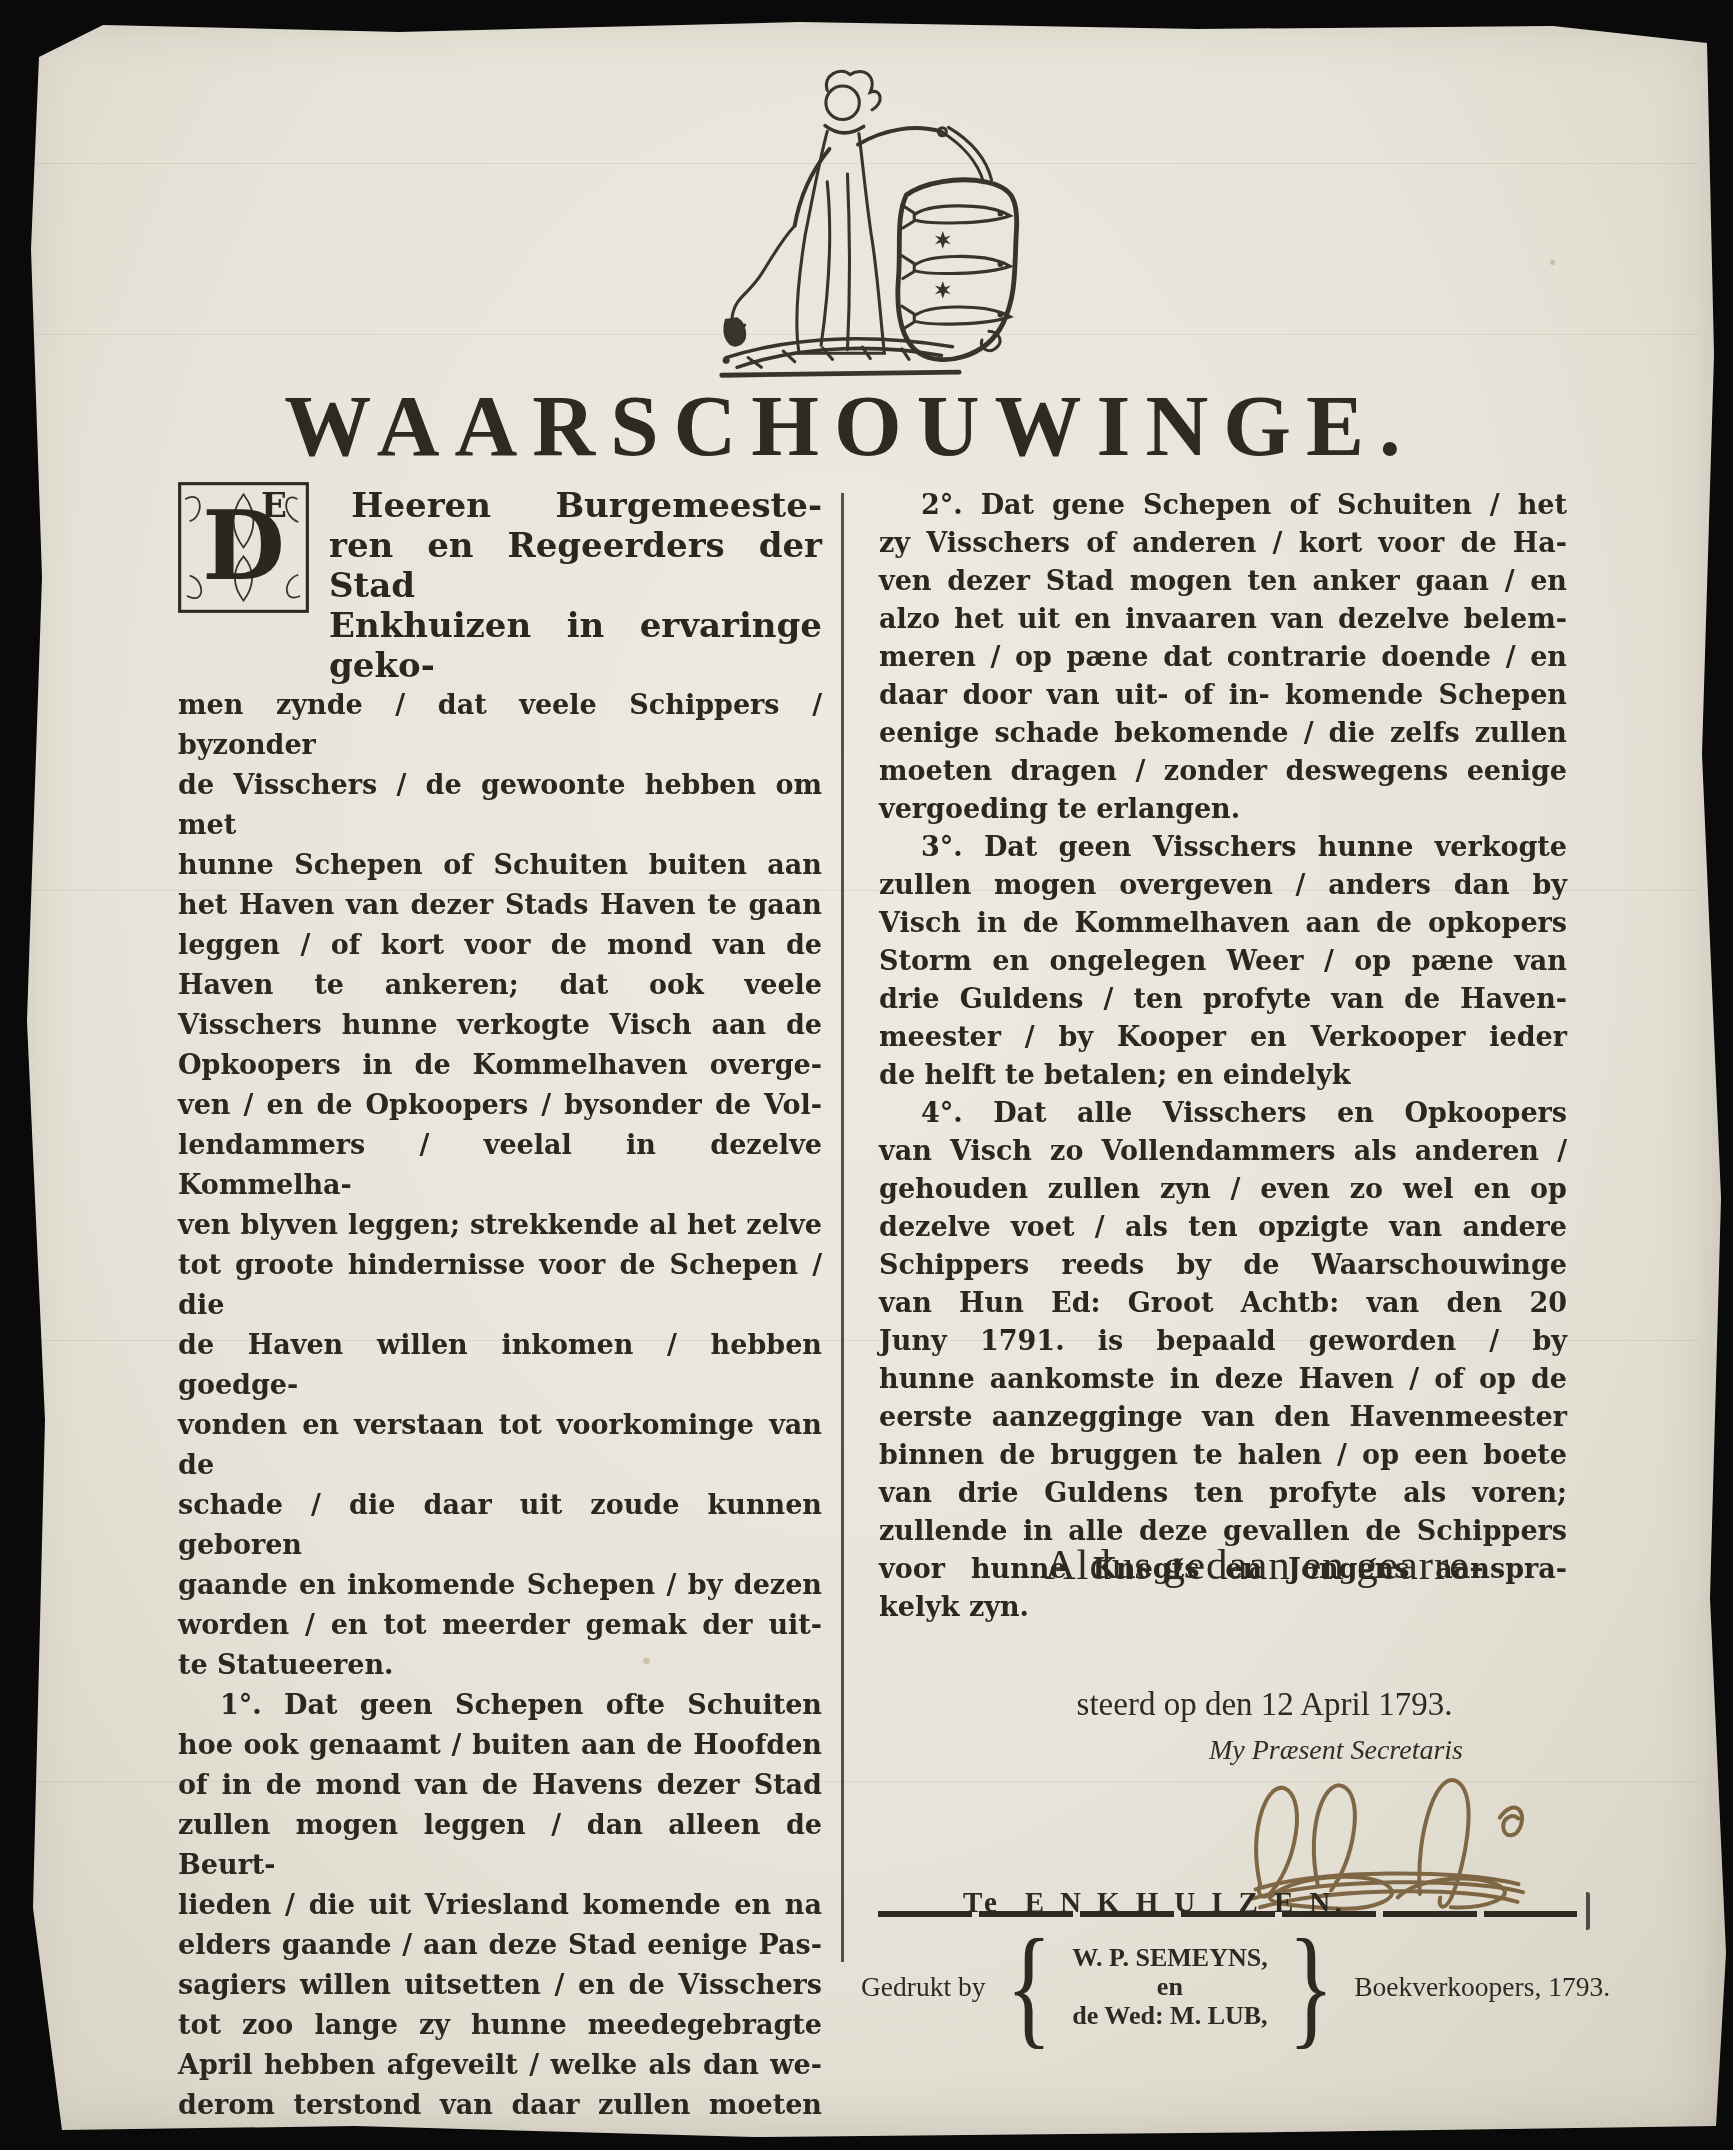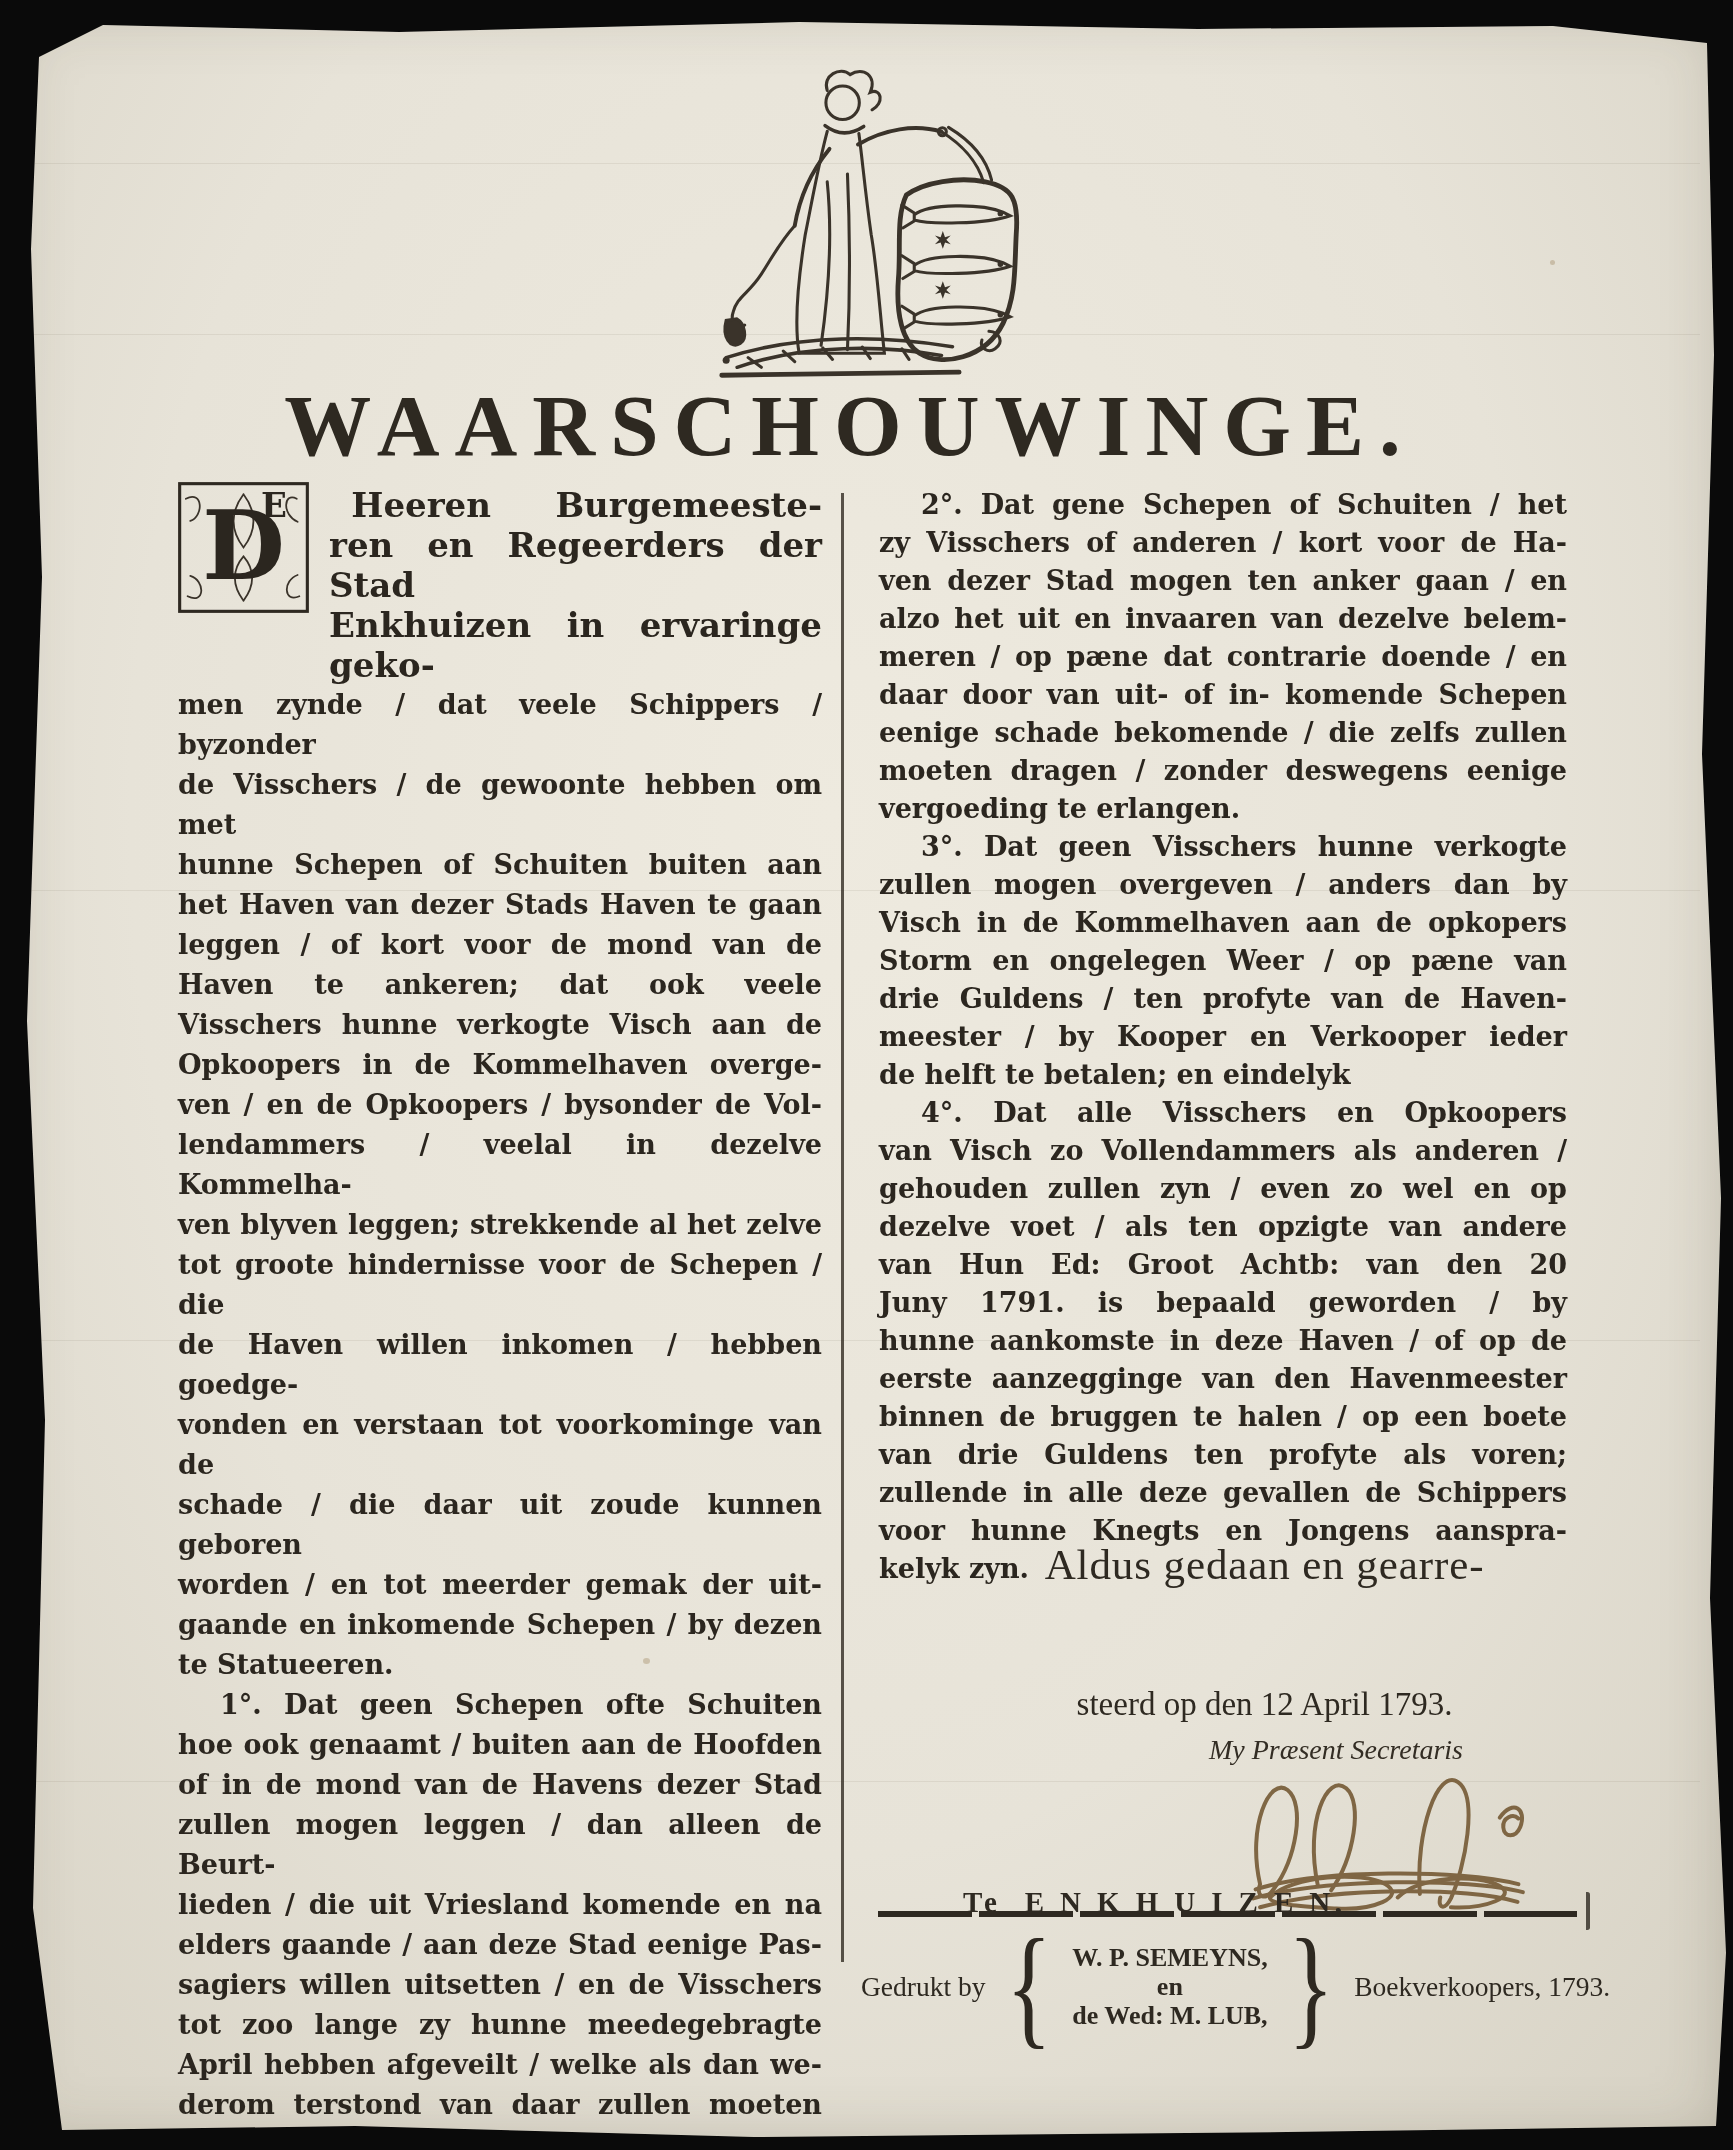--- a/index.html
+++ b/index.html
@@ -146,22 +146,22 @@
         <div class="tl">Haven te ankeren; dat ook veele</div>
         <div class="tl">Visschers hunne verkogte Visch aan de</div>
         <div class="tl">Opkoopers in de Kommelhaven overge-</div>
         <div class="tl">ven / en de Opkoopers / bysonder de Vol-</div>
         <div class="tl">lendammers / veelal in dezelve Kommelha-</div>
         <div class="tl">ven blyven leggen; strekkende al het zelve</div>
         <div class="tl">tot groote hindernisse voor de Schepen / die</div>
         <div class="tl">de Haven willen inkomen / hebben goedge-</div>
         <div class="tl">vonden en verstaan tot voorkominge van de</div>
         <div class="tl">schade / die daar uit zoude kunnen geboren</div>
+        <div class="tl">gaande en inkomende Schepen / by dezen</div>
         <div class="tl">worden / en tot meerder gemak der uit-</div>
-        <div class="tl">gaande en inkomende Schepen / by dezen</div>
         <div class="tl nj">te Statueeren.</div>
         <div class="tl" style="text-indent: 42px;">1°. Dat geen Schepen ofte Schuiten</div>
         <div class="tl">hoe ook genaamt / buiten aan de Hoofden</div>
         <div class="tl">of in de mond van de Havens dezer Stad</div>
         <div class="tl">zullen mogen leggen / dan alleen de Beurt-</div>
         <div class="tl">lieden / die uit Vriesland komende en na</div>
         <div class="tl">elders gaande / aan deze Stad eenige Pas-</div>
         <div class="tl">sagiers willen uitsetten / en de Visschers</div>
         <div class="tl">tot zoo lange zy hunne meedegebragte</div>
         <div class="tl">April hebben afgeveilt / welke als dan we-</div>
@@ -184,20 +184,21 @@
         <div class="tl">zullen mogen overgeven / anders dan by</div>
         <div class="tl">Visch in de Kommelhaven aan de opkopers</div>
         <div class="tl">Storm en ongelegen Weer / op pæne van</div>
         <div class="tl">drie Guldens / ten profyte van de Haven-</div>
         <div class="tl">meester / by Kooper en Verkooper ieder</div>
         <div class="tl nj">de helft te betalen; en eindelyk</div>
         <div class="tl" style="text-indent: 42px;">4°. Dat alle Visschers en Opkoopers</div>
         <div class="tl">van Visch zo Vollendammers als anderen /</div>
         <div class="tl">gehouden zullen zyn / even zo wel en op</div>
         <div class="tl">dezelve voet / als ten opzigte van andere</div>
+        <div class="tl">Schippers reeds by de Waarschouwinge</div>
         <div class="tl">van Hun Ed: Groot Achtb: van den 20</div>
         <div class="tl">Juny 1791. is bepaald geworden / by</div>
         <div class="tl">hunne aankomste in deze Haven / of op de</div>
         <div class="tl">eerste aanzegginge van den Havenmeester</div>
         <div class="tl">binnen de bruggen te halen / op een boete</div>
         <div class="tl">van drie Guldens ten profyte als voren;</div>
         <div class="tl">zullende in alle deze gevallen de Schippers</div>
         <div class="tl">voor hunne Knegts en Jongens aanspra-</div>
         <div class="tl nj">kelyk zyn.</div>
       </div>

